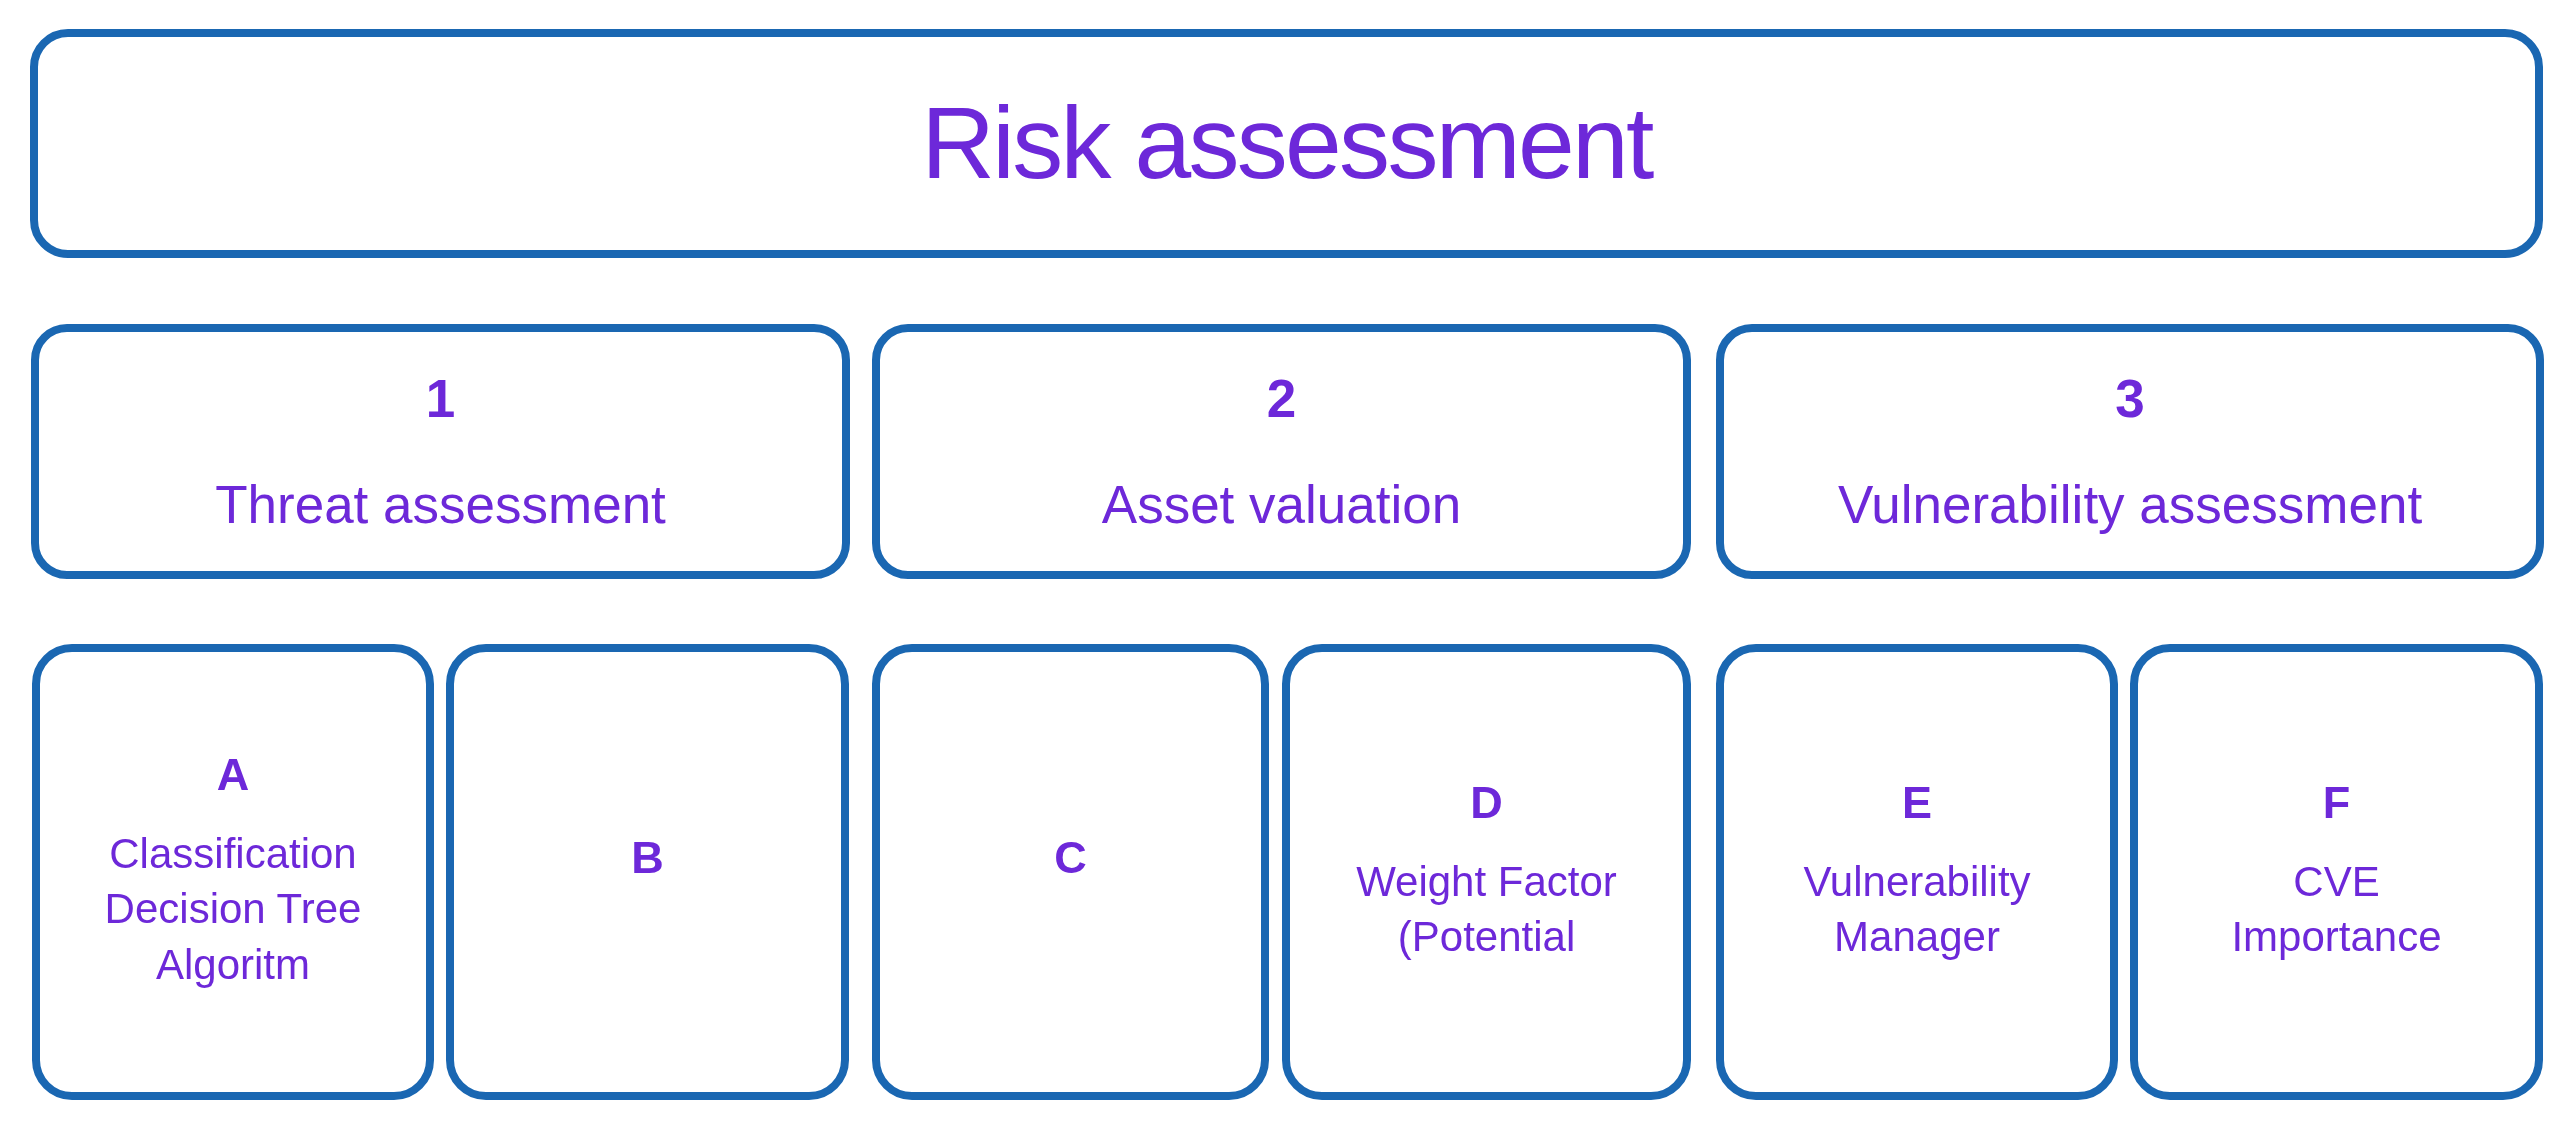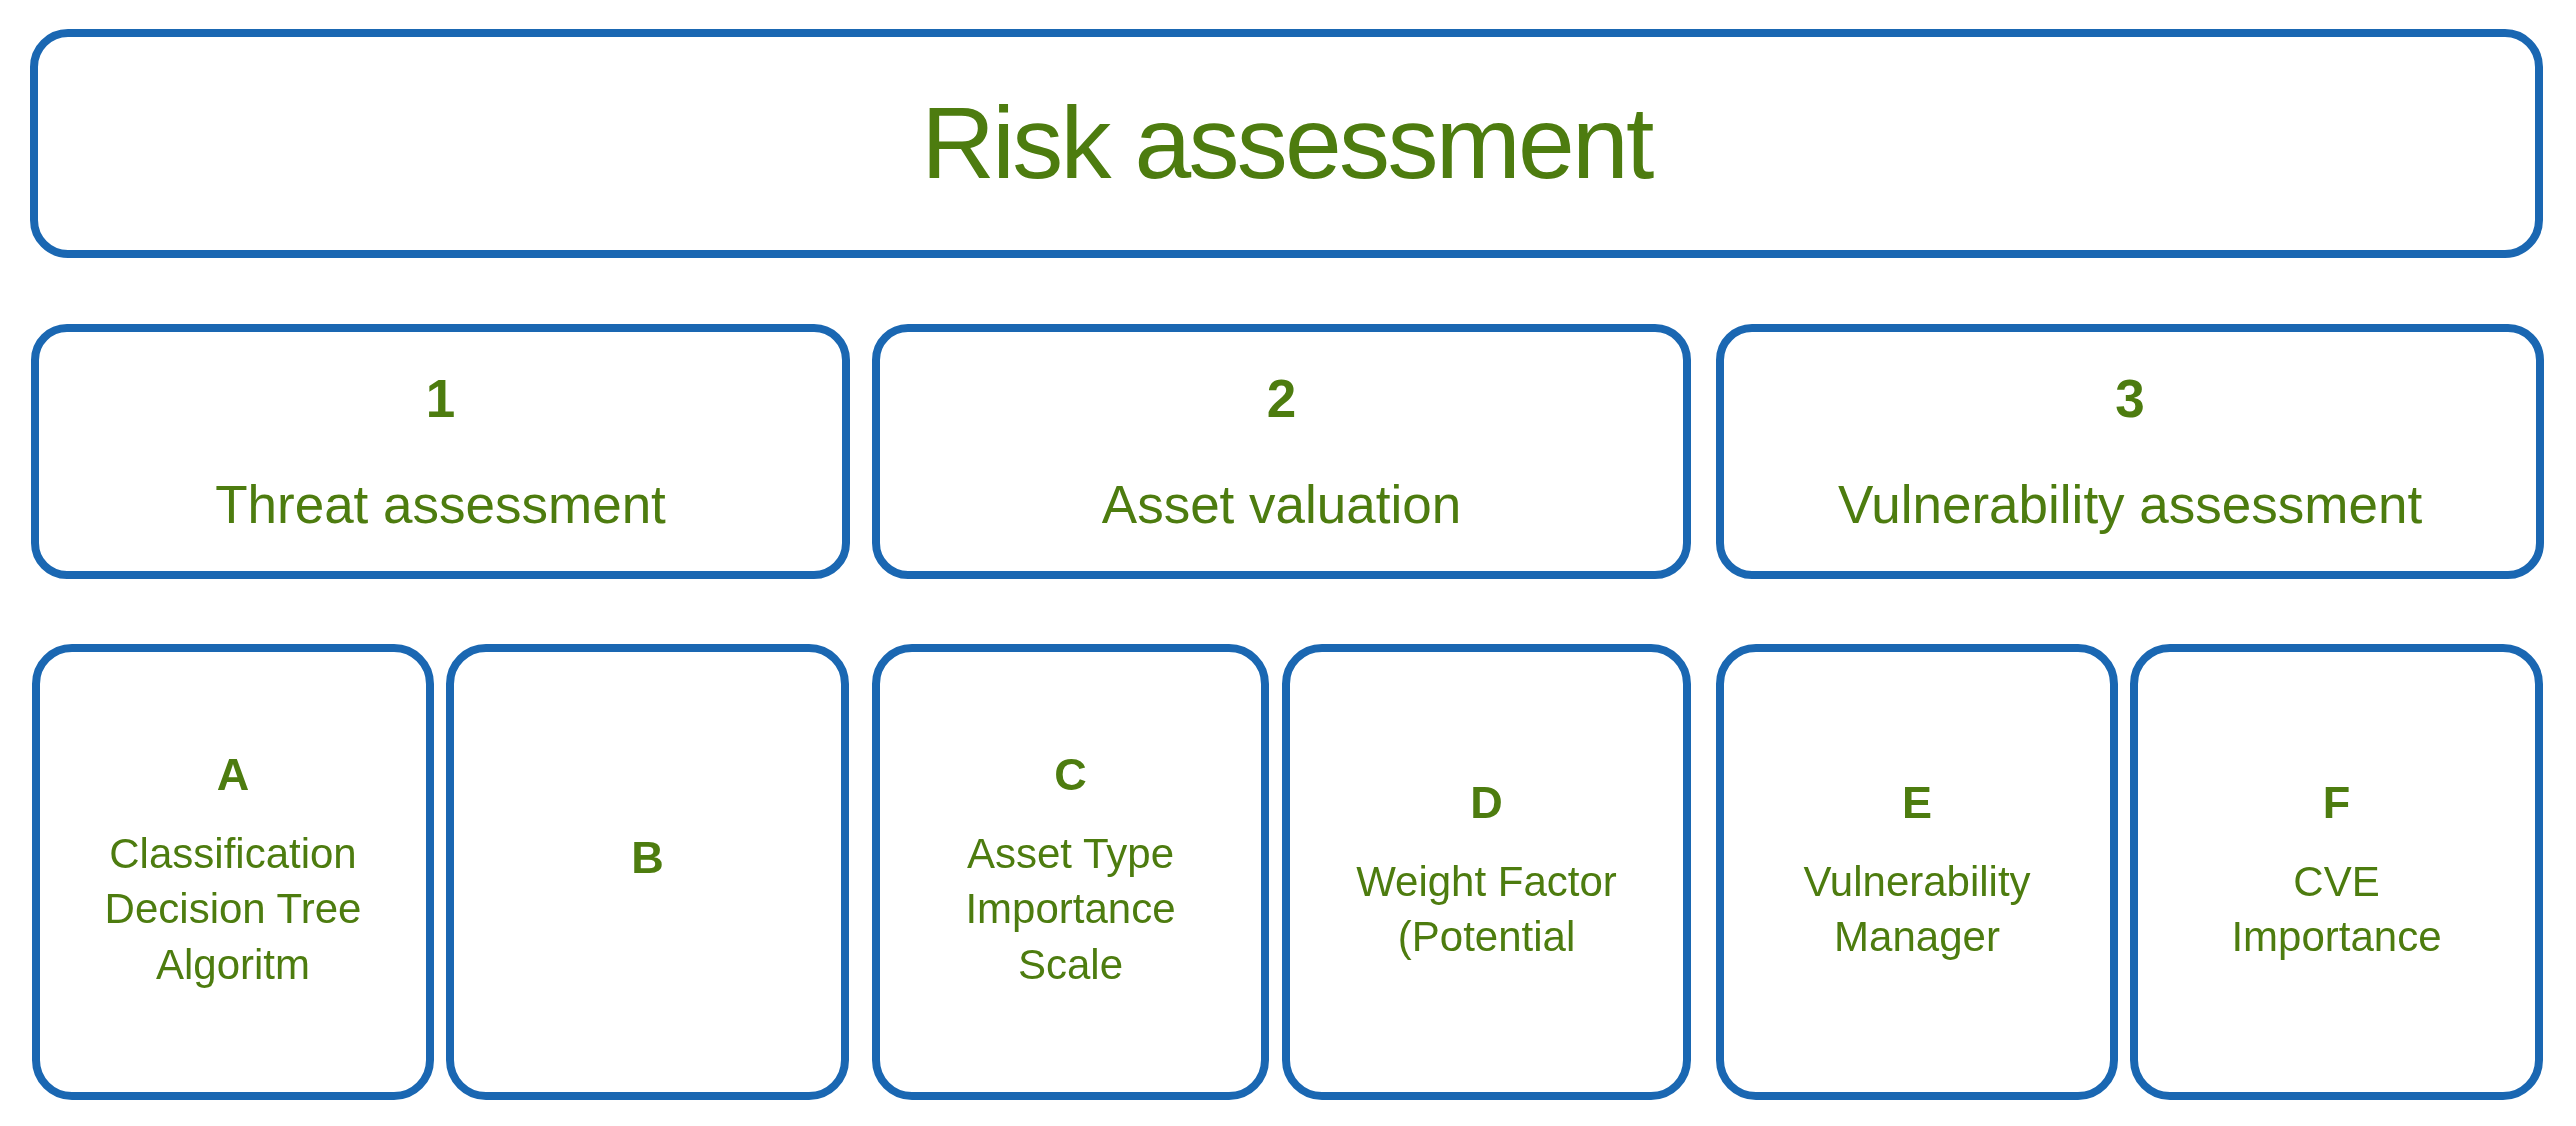--- a/index.html
+++ b/index.html
@@ -2,21 +2,21 @@
 <html style="font-size:14.5px"><head>
 <meta charset="utf-8">
 <style>
   html, body { margin: 0; padding: 0; background: #ffffff; }
   .canvas {
     position: relative;
     width: 2576px;
     height: 1126px;
     background: #ffffff;
     font-family: "Liberation Sans", "DejaVu Sans", sans-serif;
-    color: #4d7c0f;
+    color: #6d28d9;
   }
   .box {
     position: absolute;
     box-sizing: border-box;
     border: 8.2px solid #1A67B2;
     background: #ffffff;
     display: flex;
     flex-direction: column;
     align-items: center;
     justify-content: center;
@@ -99,25 +99,20 @@
         <div>Algoritm</div>
       </div>
   </div>
 
   <div id="comp-1" class="box component-box">
     <div class="component-letter">B</div>
   </div>
 
   <div id="comp-2" class="box component-box">
     <div class="component-letter">C</div>
-    <div class="component-label">
-        <div>Asset Type</div>
-        <div>Importance</div>
-        <div>Scale</div>
-      </div>
   </div>
 
   <div id="comp-3" class="box component-box">
     <div class="component-letter">D</div>
     <div class="component-label">
         <div>Weight Factor</div>
         <div>(Potential</div>
       </div>
   </div>
 

